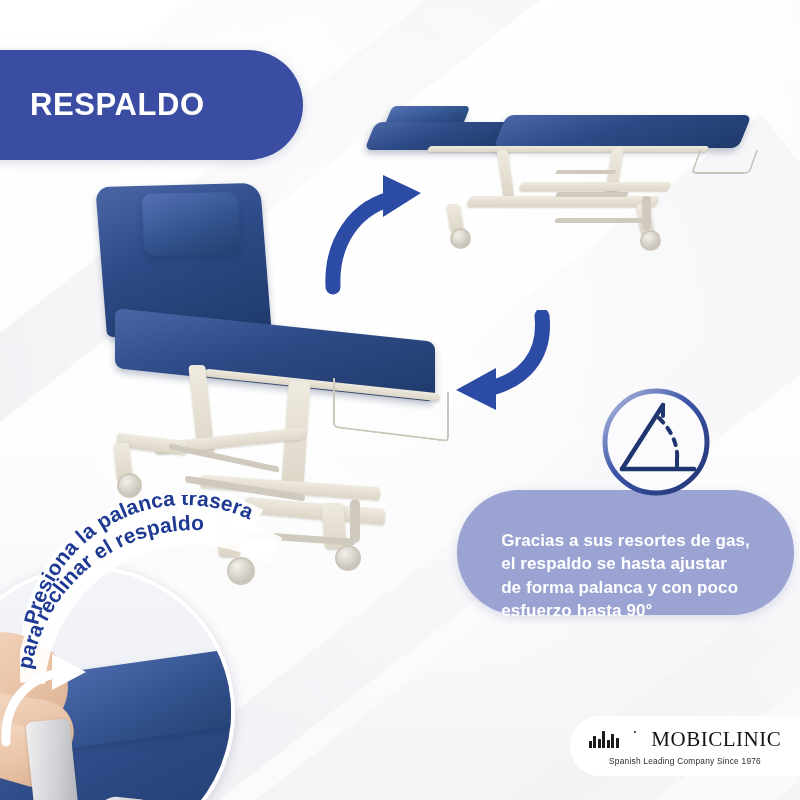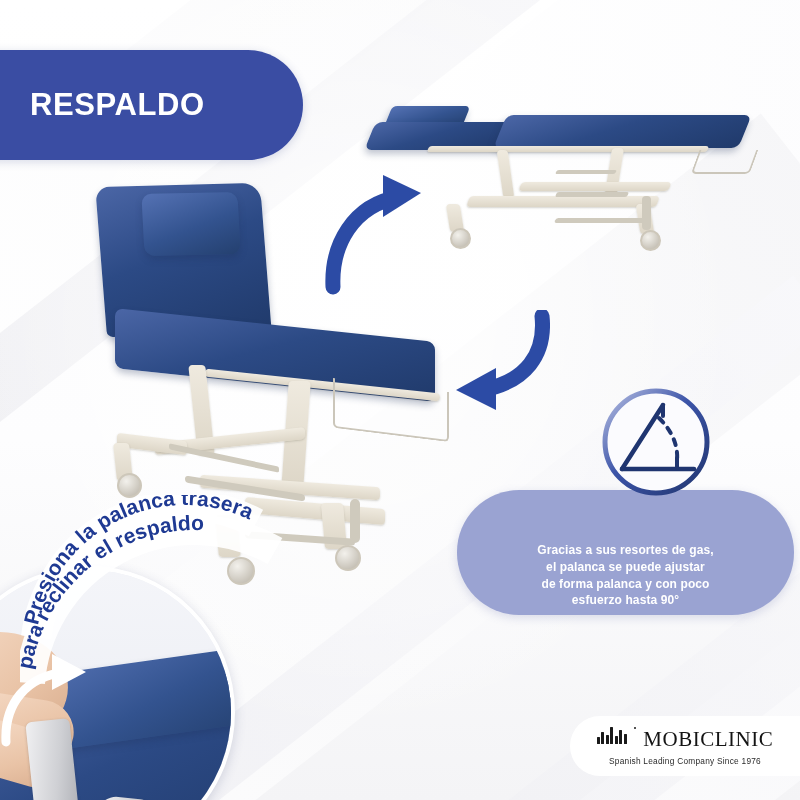--- a/index.html
+++ b/index.html
@@ -68,42 +68,42 @@
   
   .angle-icon{position:absolute;left:597px;top:383px;width:118px;height:118px;z-index:6;}
 
   
   .info-panel{
     position:absolute;left:457px;top:490px;width:337px;height:125px;
     background:#9aa3d2;border-radius:62px;z-index:5;
     display:flex;align-items:center;justify-content:center;
     box-shadow:0 3px 10px rgba(105,115,175,.22);
   }
-  .info-text{color:#ffffff;font-weight:bold;font-size:12px;line-height:1.38;text-align:center;
+  .info-text{color:#ffffff;font-weight:bold;font-size:17px;line-height:1.38;text-align:left;
              padding:0 16px;letter-spacing:.1px;margin-top:46px;}
 
   
   .inset{position:absolute;left:-58px;top:566px;width:285px;height:285px;border-radius:50%;
          overflow:hidden;border:4px solid #ffffff;box-shadow:0 3px 12px rgba(60,70,120,.2);z-index:5;
          background:#eef0f6;}
   .inset-photo{position:absolute;inset:0;}
   .skin{position:absolute;border-radius:45% 55% 50% 50%;
         background:linear-gradient(150deg,#f6dcc8 0%,#e9c3a6 60%,#d7ab8c 100%);}
   .lever{position:absolute;border-radius:6px;
          background:linear-gradient(100deg,#f0f0f2 0%,#cfd0d4 55%,#a9abb1 100%);
          box-shadow:0 1px 3px rgba(60,60,70,.3);}
 
   
   .curved-caption{position:absolute;left:20px;top:495px;width:330px;height:220px;z-index:7;}
 
   
   .logo-pill{position:absolute;left:570px;top:716px;width:230px;height:60px;
              background:#ffffff;border-radius:30px 0 0 30px;z-index:6;
              display:flex;flex-direction:column;align-items:center;justify-content:center;}
-  .logo-row{display:flex;align-items:flex-start;gap:7px;}
+  .logo-row{display:flex;align-items:center;gap:15px;}
   .logo-mark{display:flex;align-items:flex-end;gap:1.5px;height:17px;}
   .logo-mark i{display:block;width:3px;background:#1a1a1a;border-radius:.5px;}
   .logo-word{font-size:21px;letter-spacing:.5px;color:#141414;font-family:"Liberation Serif",serif;font-weight:400;}
   .logo-tag{font-size:8.3px;color:#2a2a2a;letter-spacing:.25px;margin-top:4px;}
   .logo-dot{width:2.5px;height:2.5px;background:#1a1a1a;border-radius:50%;margin-bottom:14px;}
 </style>
 </head>
 <body>
 
 <div class="stage">
@@ -209,21 +209,21 @@
       <path d="M25 86 L66 22" stroke="#1f3570" stroke-width="4.5" stroke-linecap="round"></path>
       <path d="M66 22 L66 33" stroke="#1f3570" stroke-width="4" stroke-linecap="round"></path>
       <path d="M80 86 L80 75" stroke="#1f3570" stroke-width="4" stroke-linecap="round"></path>
       <path d="M62 35 Q82 55, 80 78" stroke="#1f3570" stroke-width="4" fill="none" stroke-linecap="round" stroke-dasharray="6 7"></path>
     </svg>
   </div>
 
   <div class="info-panel">
     <div class="info-text">
       <div>Gracias a sus resortes de gas,</div>
-      <div>el palanca se puede ajustar</div>
+      <div>el respaldo se hasta ajustar</div>
       <div>de forma palanca y con poco</div>
       <div>esfuerzo hasta 90°</div>
     </div>
   </div>
 
   <div class="inset">
     <div class="inset-photo">
       <div style="position:absolute;inset:0;background:linear-gradient(180deg,#f4f5f9 0%,#e9ebf2 100%);"></div>
 
       <div class="pad" style="left:-10px;top:120px;width:330px;height:190px;border-radius:30px 16px 0 0;transform:rotate(-7deg);"></div>

